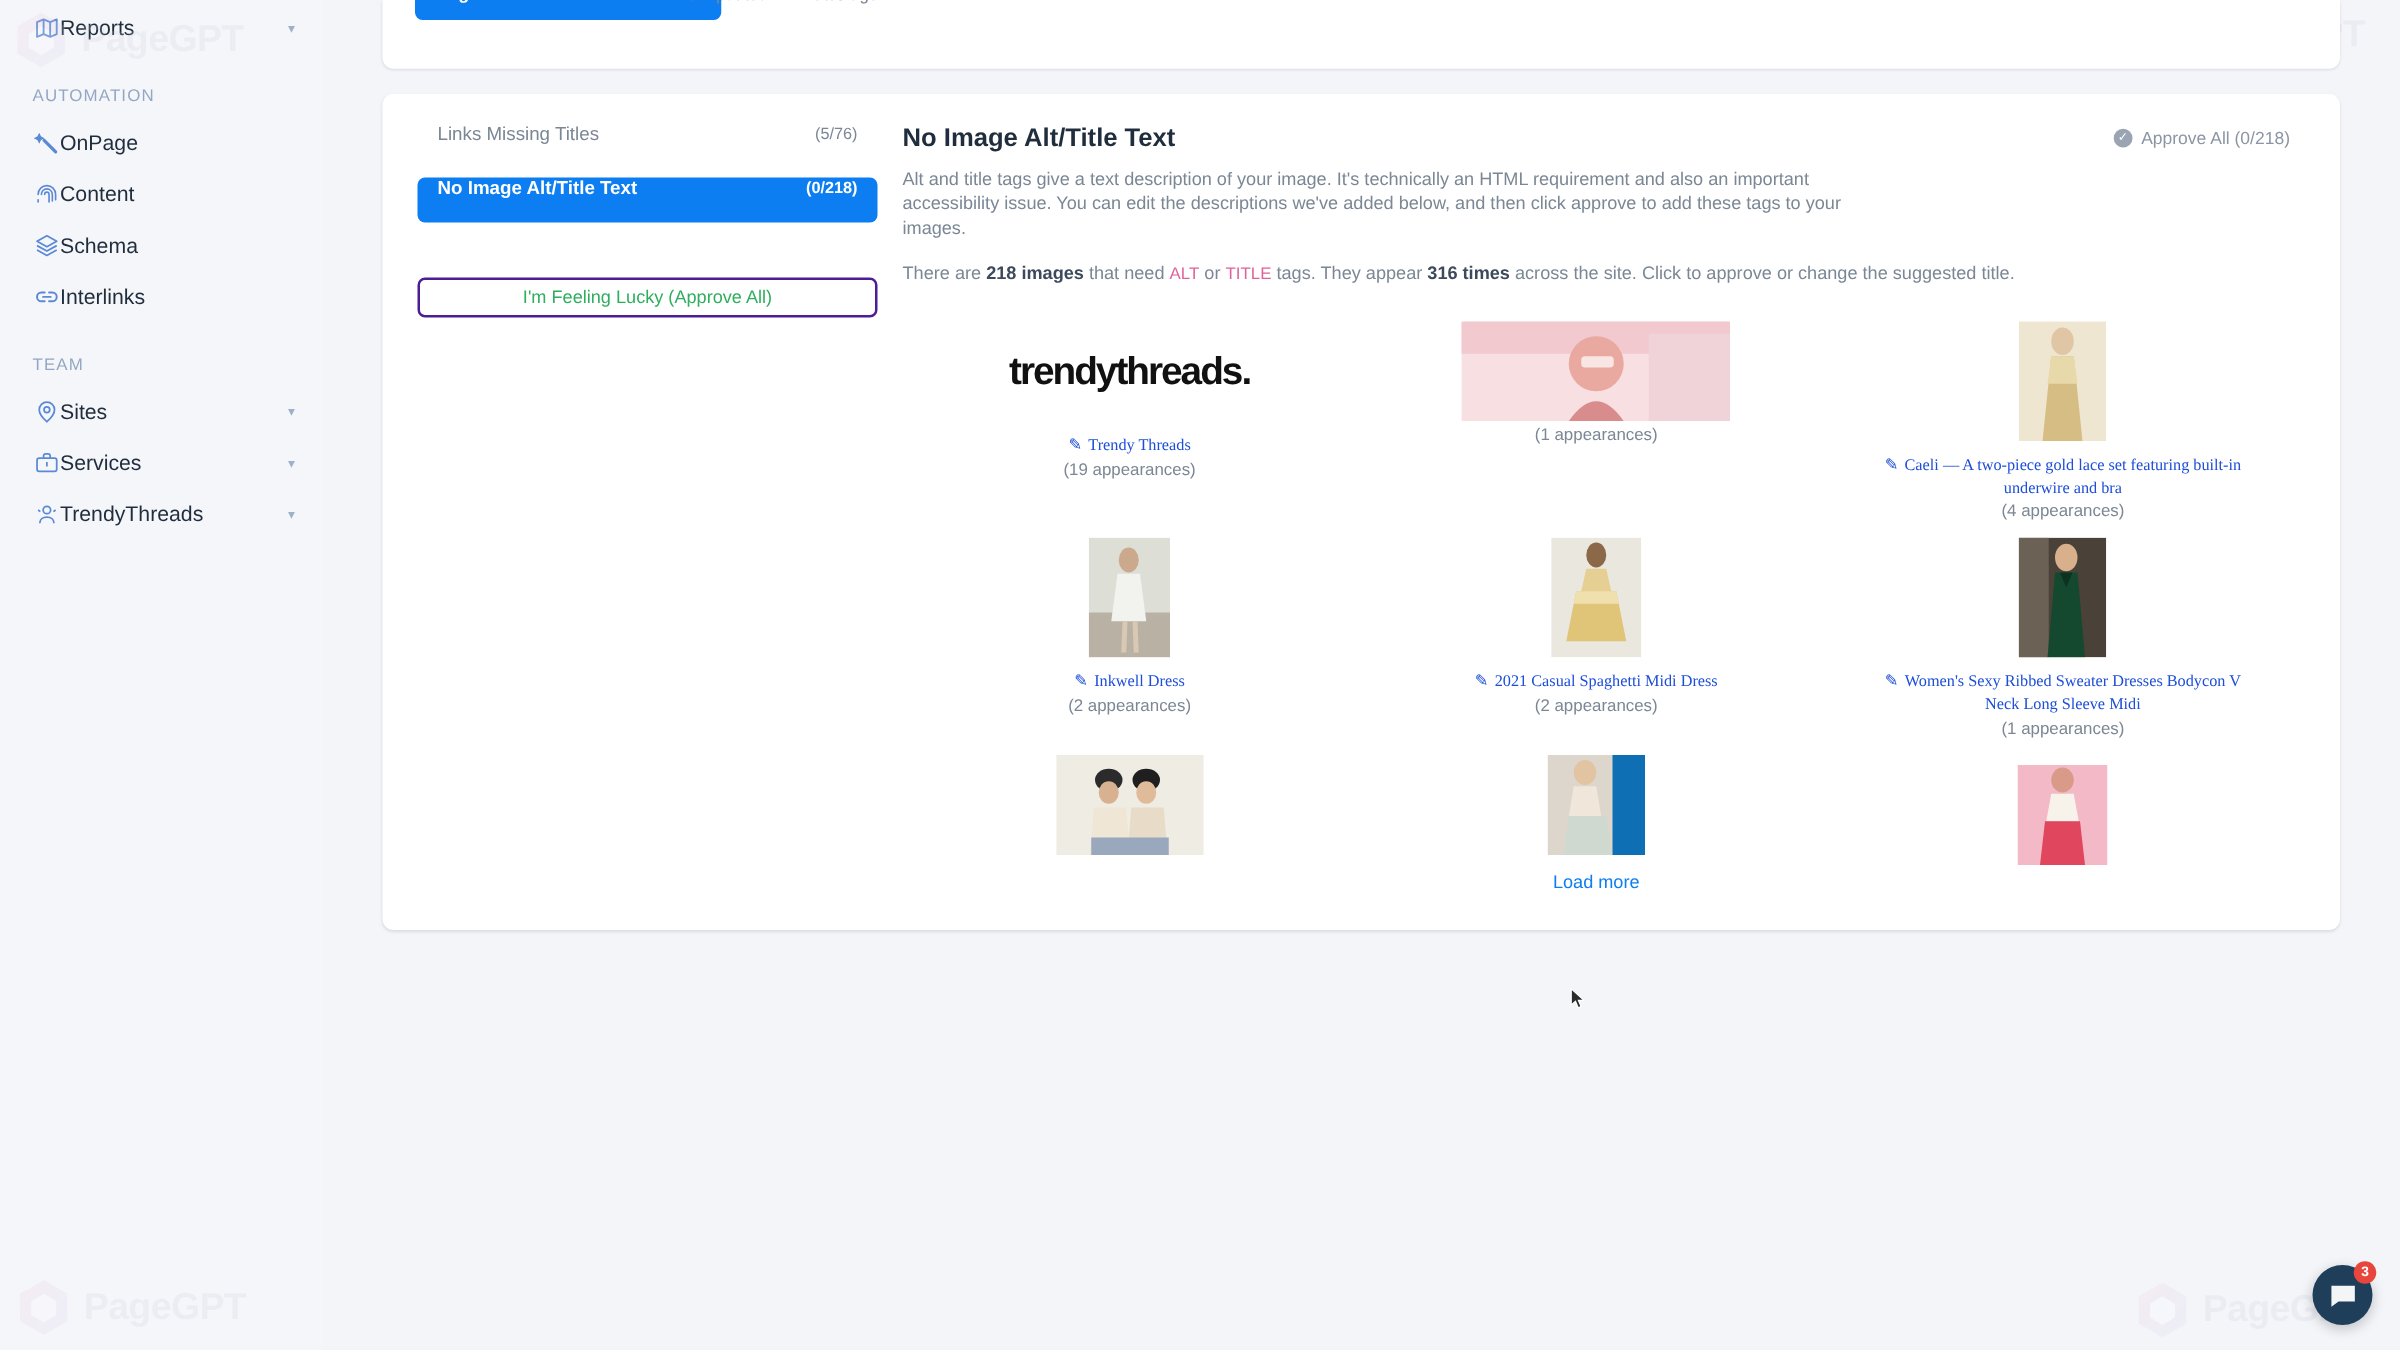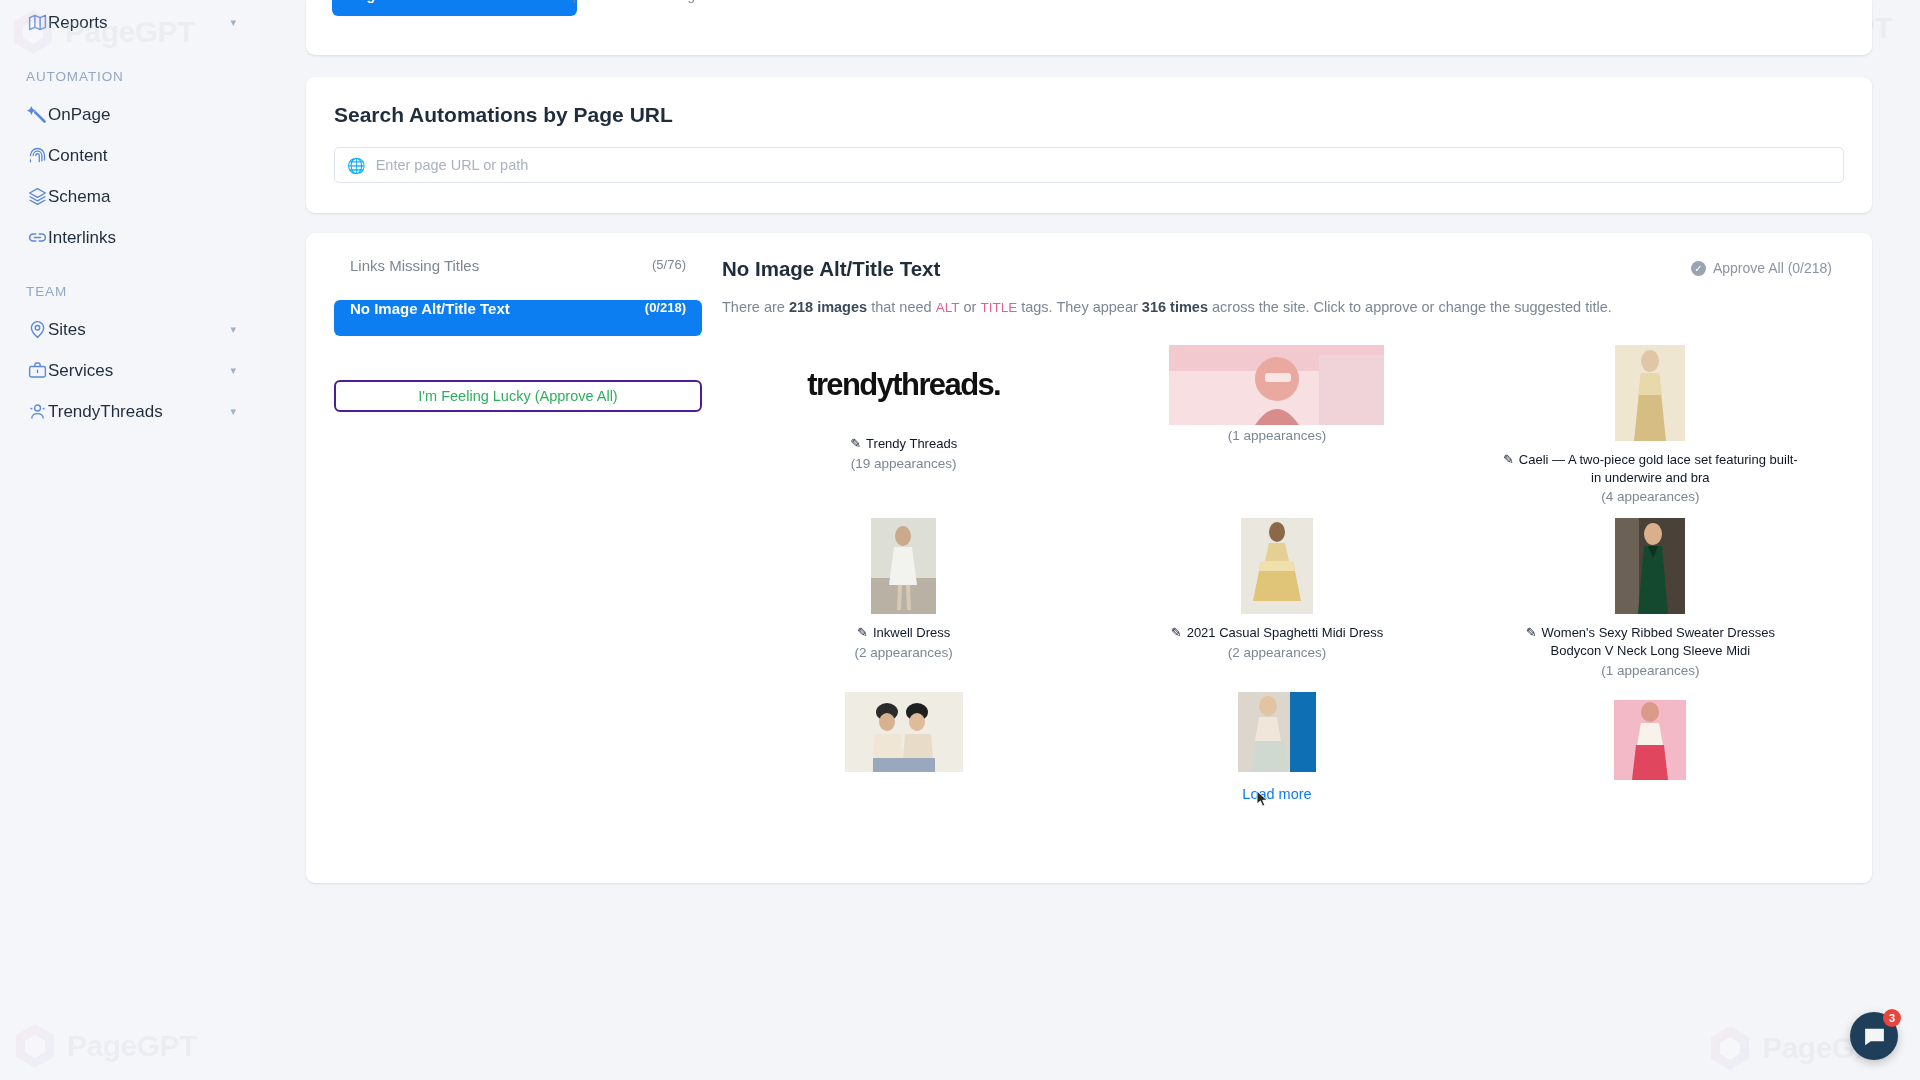--- a/index.html
+++ b/index.html
@@ -128,22 +128,22 @@
   }
   .cell { display: flex; flex-direction: column; align-items: center; padding-top: 10px; }
   .thumb {
     width: 120px; height: 96px; overflow: hidden;
     display: flex; align-items: center; justify-content: center;
     position: relative; border-radius: 1px;
   }
   .thumb.wide { width: 215px; height: 80px; }
   .cap {
     margin-top: 10px; text-align: center;
-    font-family: Liberation Sans, sans-serif;
-    font-size: 13px; line-height: 1.36; color: #0f172a;
+    font-family: Liberation Serif, serif;
+    font-size: 13px; line-height: 1.36; color: #1d4ed8;
     max-width: 300px; cursor: pointer;
   }
   .cap .pen { margin-right: 5px; }
   .appear {
     margin-top: 3px; font-size: 13.5px; color: #7b8794;
     font-family: "Liberation Sans", sans-serif;
   }
   .logo-tt {
     font-size: 31px; font-weight: 900; letter-spacing: -1.6px;
     color: #111; font-family: "Liberation Sans", sans-serif;
@@ -324,27 +324,20 @@
       <span class="wm-text">PageGPT</span>
     </div>
 
     <section class="card card-top">
       <button class="btn-regen">Regenerate Recommendations</button>
       <div class="last-updated">
         <span>Last updated 2 minutes ago</span>
       </div>
     </section>
 
-    <section class="card card-search">
-      <div class="search-title">Search Automations by Page URL</div>
-      <div class="search-wrap">
-        <span class="globe">🌐</span>
-        <input type="text" placeholder="Enter page URL or path" style="">
-      </div>
-    </section>
 
     <section class="card card-panel">
 
       <div class="panel-left">
         <div class="issue-row">
           <span>Links Missing Titles</span>
           <span class="cnt">(5/76)</span>
         </div>
         <div class="issue-row active">
           <span>No Image Alt/Title Text</span>
@@ -355,20 +348,21 @@
 
       <div class="panel-right">
         <div class="pr-head">
           <div class="pr-title">No Image Alt/Title Text</div>
           <div class="approve-all">
             <span class="check">✓</span>
             <span>Approve All (0/218)</span>
           </div>
         </div>
 
+        <p class="pr-desc">Alt and title tags give a text description of your image. It's technically an HTML requirement and also an important accessibility issue. You can edit the descriptions we've added below, and then click approve to add these tags to your images.</p>
 
         <p class="pr-desc2">
           <span>There are</span>
           <b>218 images</b>
           <span>that need</span>
           <span class="mono-tag">ALT</span>
           <span>or</span>
           <span class="mono-tag">TITLE</span>
           <span>tags. They appear</span>
           <b>316 times</b>

